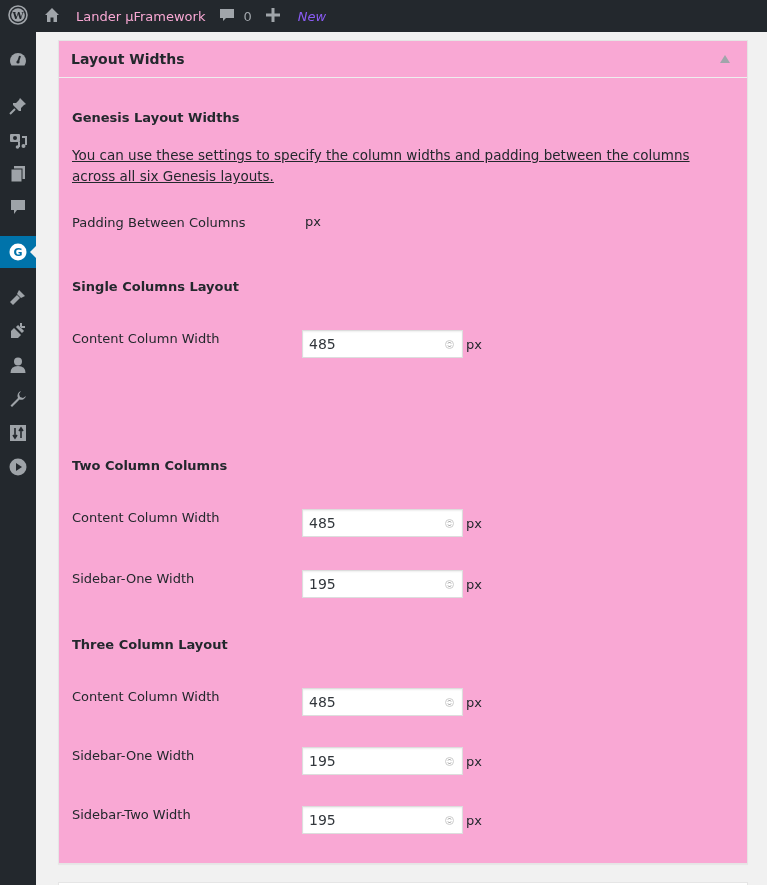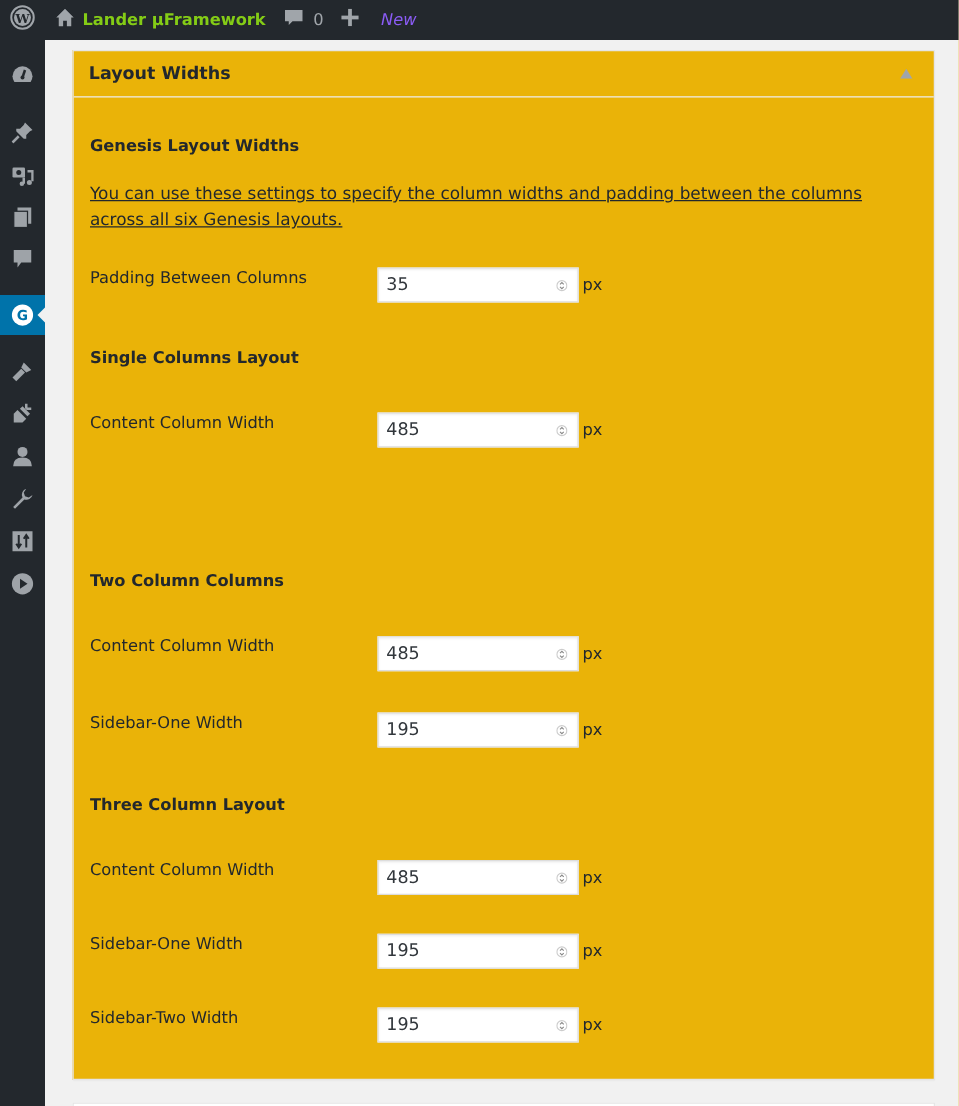--- a/index.html
+++ b/index.html
@@ -12,42 +12,42 @@
     }
     
     .adminbar {
       position: absolute; left: 0; top: 0; width: 767px; height: 32px;
       background: #23282d; display: flex; align-items: center;
       color: #eee; font-size: 13px;
     }
     .ab-item { display: flex; align-items: center; height: 32px; padding: 0 7px; cursor: pointer; }
     .ab-wp { width: 36px; justify-content: center; padding: 0; }
     .ab-site { padding-left: 8px; }
-    .ab-site .label { margin-left: 6px; color: #84cc16; font-weight: bold; }
+    .ab-site .label { margin-left: 16px; color: #f9a8d4; }
     .ab-comments .count { margin-left: 8px; color: #a0a5aa; }
     .ab-new .label { margin-left: 18px; color: #8b5cf6; font-style: italic; }
     
     .sidebar {
       position: absolute; left: 0; top: 32px; width: 36px; height: 853px;
       background: #23282d;
     }
     .menu-item {
       position: absolute; left: 0; width: 36px; height: 30px;
       display: flex; align-items: center; justify-content: center; cursor: pointer;
     }
     .menu-item.active { background: #0073aa; height: 32px; }
     .menu-item.active::after {
       content: ""; position: absolute; right: 0; top: 10px;
       border-right: 6px solid #f1f1f1; border-top: 6px solid transparent; border-bottom: 6px solid transparent;
     }
     .menu-item svg { display: block; }
     
     .postbox {
       position: absolute; left: 58px; top: 40px; width: 690px; height: 824px;
-      background: #eab308; border: 1px solid #e5e5e5;
+      background: #f9a8d4; border: 1px solid #e5e5e5;
       box-shadow: 0 1px 1px rgba(0,0,0,.04);
     }
     .postbox-header {
       height: 37px; border-bottom: 1px solid #eee;
       display: flex; align-items: center; justify-content: space-between;
       padding: 0 12px;
     }
     .postbox-title { font-size: 14px; font-weight: bold; color: #23282d; }
     .toggle-btn { width: 20px; height: 20px; display: flex; align-items: center; justify-content: center; cursor: pointer; }
     .inside { position: relative; }
@@ -230,27 +230,20 @@
           <path d="M5 0 L10 8 L0 8 Z" fill="#a0a5aa"></path>
         </svg>
     </span>
   </div>
   <div class="inside">
     <div class="section-title" style="top:32px">Genesis Layout Widths</div>
     <div class="desc" style="top:67px">You can use these settings to specify the column widths and padding between the columns across all six Genesis layouts.</div>
 
     <div class="field-label" style="top:137px">Padding Between Columns</div>
     <div class="field" style="top:136px">
-      <div class="num-input">
-        <span>35</span>
-        <svg class="spinner" viewBox="0 0 9 13">
-            <circle cx="4.5" cy="6.5" r="4" fill="none" stroke="#ccc" stroke-width="1"></circle>
-            <path d="M3 5.5 L4.5 4 L6 5.5 M3 7.5 L4.5 9 L6 7.5" stroke="#888" stroke-width="0.9" fill="none"></path>
-          </svg>
-      </div>
       <span class="unit">px</span>
     </div>
 
     <div class="section-title" style="top:201px">Single Columns Layout</div>
     <div class="field-label" style="top:253px">Content Column Width</div>
     <div class="field" style="top:252px">
       <div class="num-input">
         <span>485</span>
         <svg class="spinner" viewBox="0 0 9 13">
             <circle cx="4.5" cy="6.5" r="4" fill="none" stroke="#ccc" stroke-width="1"></circle>

